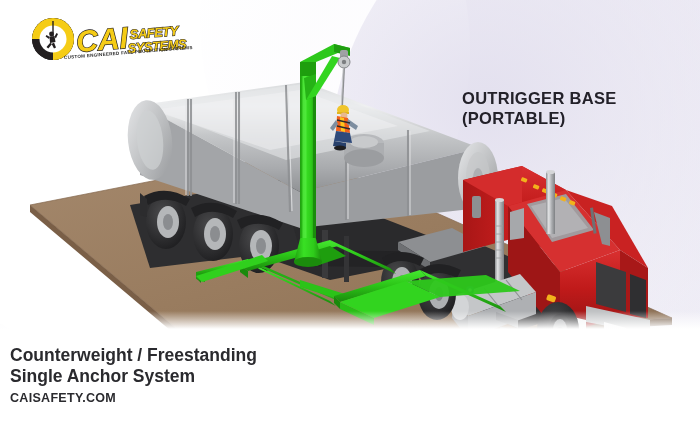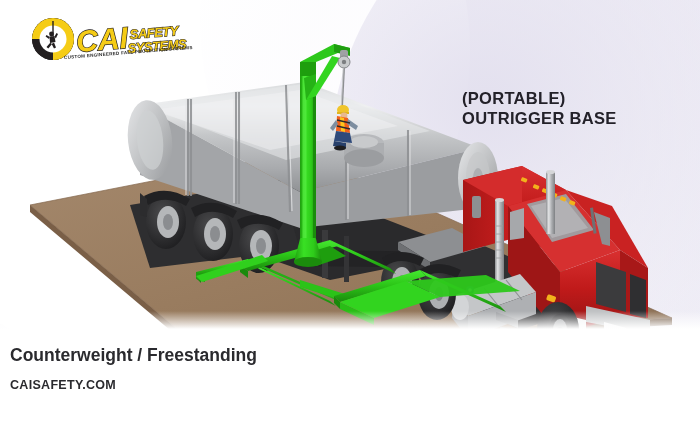--- a/index.html
+++ b/index.html
@@ -28,21 +28,21 @@
 
   
   .label-outrigger{
     position:absolute;left:462px;top:88px;
     color:#232129;font-weight:bold;font-size:16.5px;letter-spacing:.3px;line-height:20px;
   }
   .label-outrigger div{white-space:nowrap;}
 
   .caption{position:absolute;left:10px;top:345px;}
   .caption .ln{color:#2a2a2e;font-weight:bold;font-size:17.5px;line-height:21px;white-space:nowrap;}
-  .caption .url{color:#2a2a2e;font-weight:bold;font-size:12.5px;letter-spacing:.3px;margin-top:12px;}
+  .caption .url{color:#2a2a2e;font-weight:bold;font-size:12.5px;letter-spacing:.3px;margin-top:4px;}
 
   
   .logo{position:absolute;left:22px;top:14px;width:180px;height:56px;}
   .logo .tag{
     position:absolute;left:42px;top:41px;
     font-size:4.6px;font-weight:bold;letter-spacing:.25px;color:#2b2b2b;
     transform:rotate(-4.5deg);transform-origin:left center;white-space:nowrap;
   }
 </style>
 </head>
@@ -408,22 +408,23 @@
 
         <text x="108" y="25" font-family="'Liberation Sans', sans-serif" font-size="13" font-weight="bold" font-style="italic" fill="#F5CC16" stroke="#231F20" stroke-width="1.1" paint-order="stroke" transform="rotate(-4.5 108 25)" letter-spacing="-0.5">SAFETY</text>
 
         <text x="106" y="39" font-family="'Liberation Sans', sans-serif" font-size="13" font-weight="bold" font-style="italic" fill="#F5CC16" stroke="#231F20" stroke-width="1.1" paint-order="stroke" transform="rotate(-4.5 106 39)" letter-spacing="-0.5">SYSTEMS</text>
       </g>
     </svg>
     <div class="tag">CUSTOM ENGINEERED FALL PROTECTION SYSTEMS</div>
   </div>
 
   <div class="label-outrigger">
+    <div>OUTRIGGER BASE</div>
     <div>(PORTABLE)</div>
-    <div>OUTRIGGER BASE</div>
   </div>
 
   <div class="caption">
     <div class="ln">Counterweight / Freestanding</div>
+    <div class="ln">Single Anchor System</div>
     <div class="url">CAISAFETY.COM</div>
   </div>
 
 </div>
 
 </body></html>

